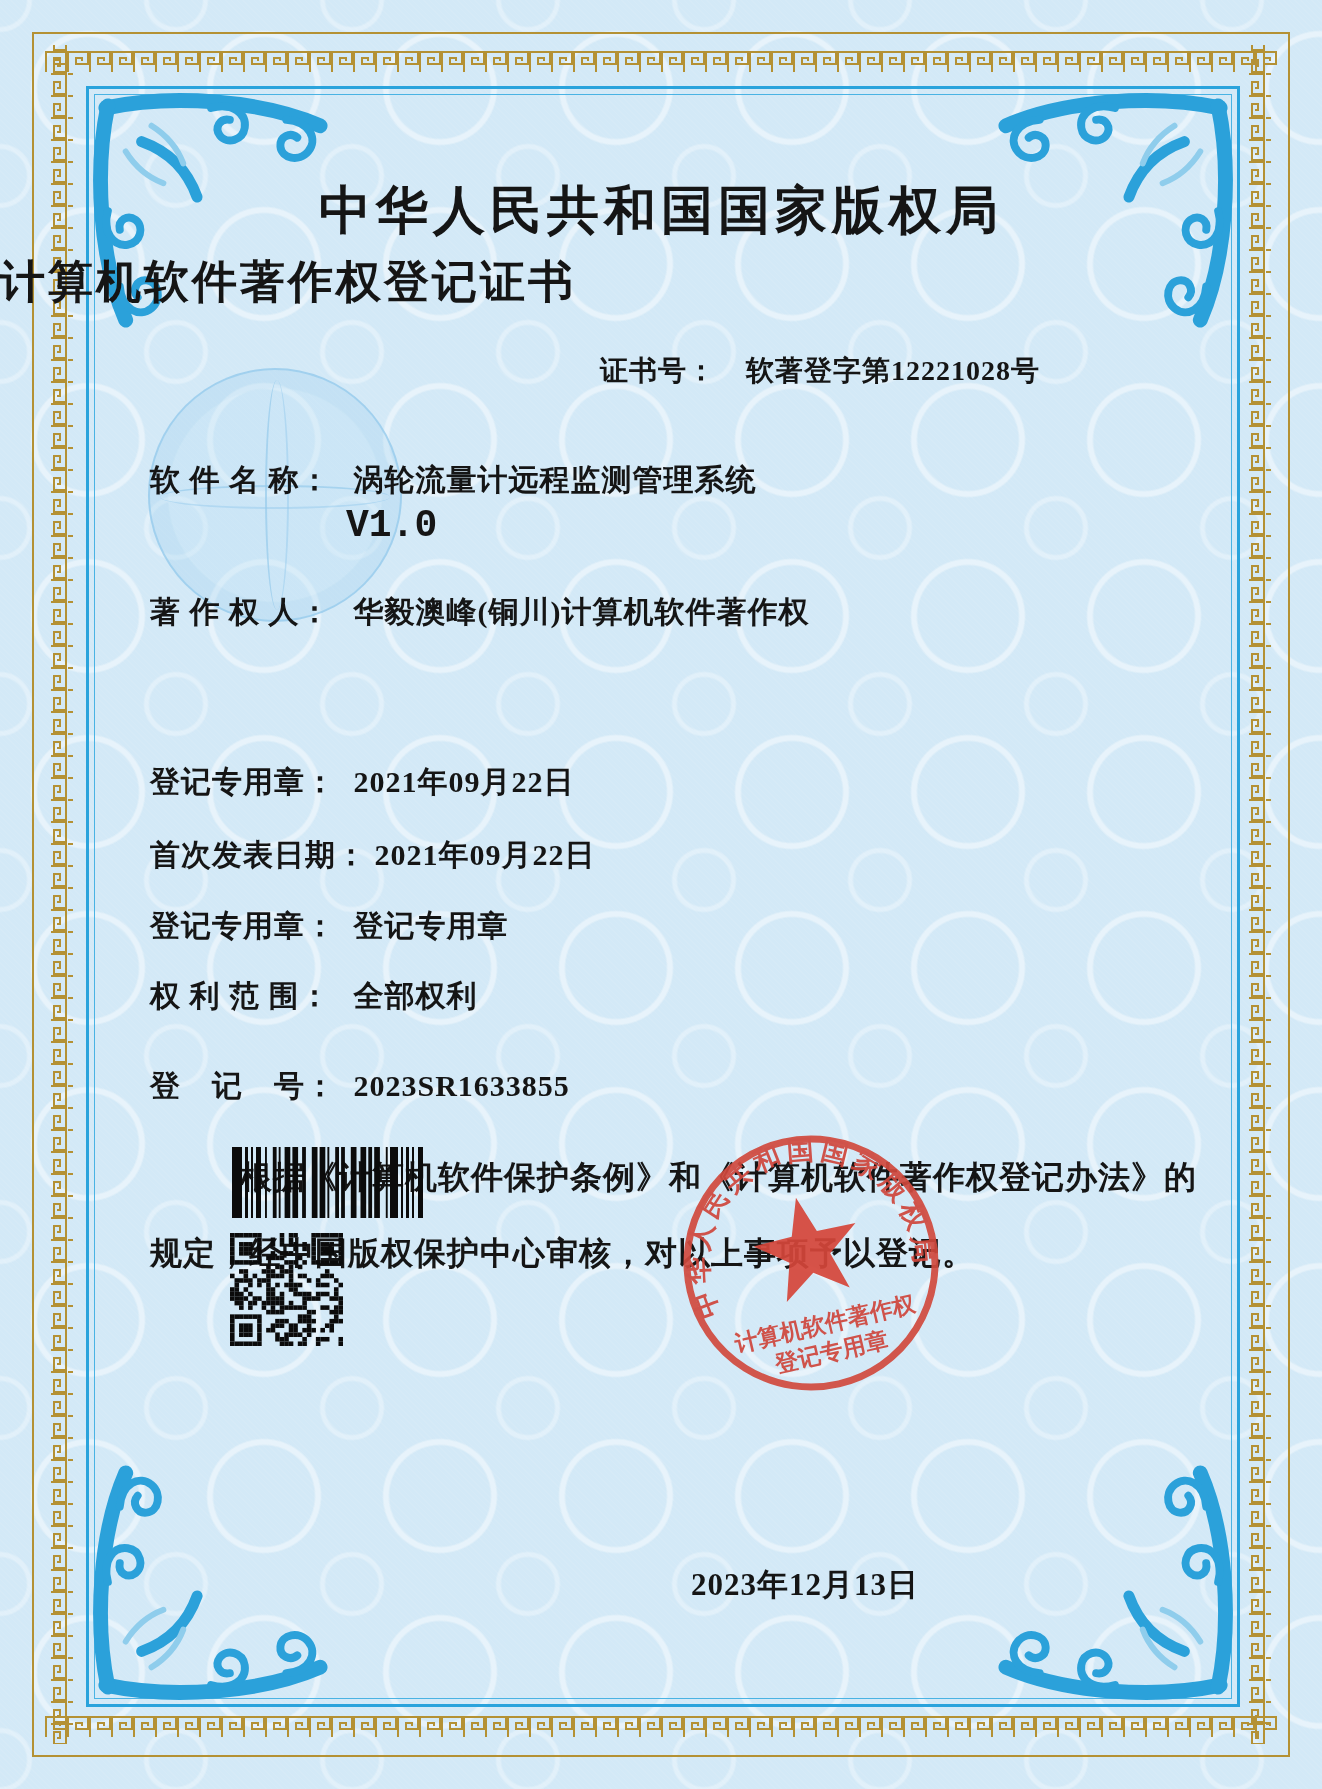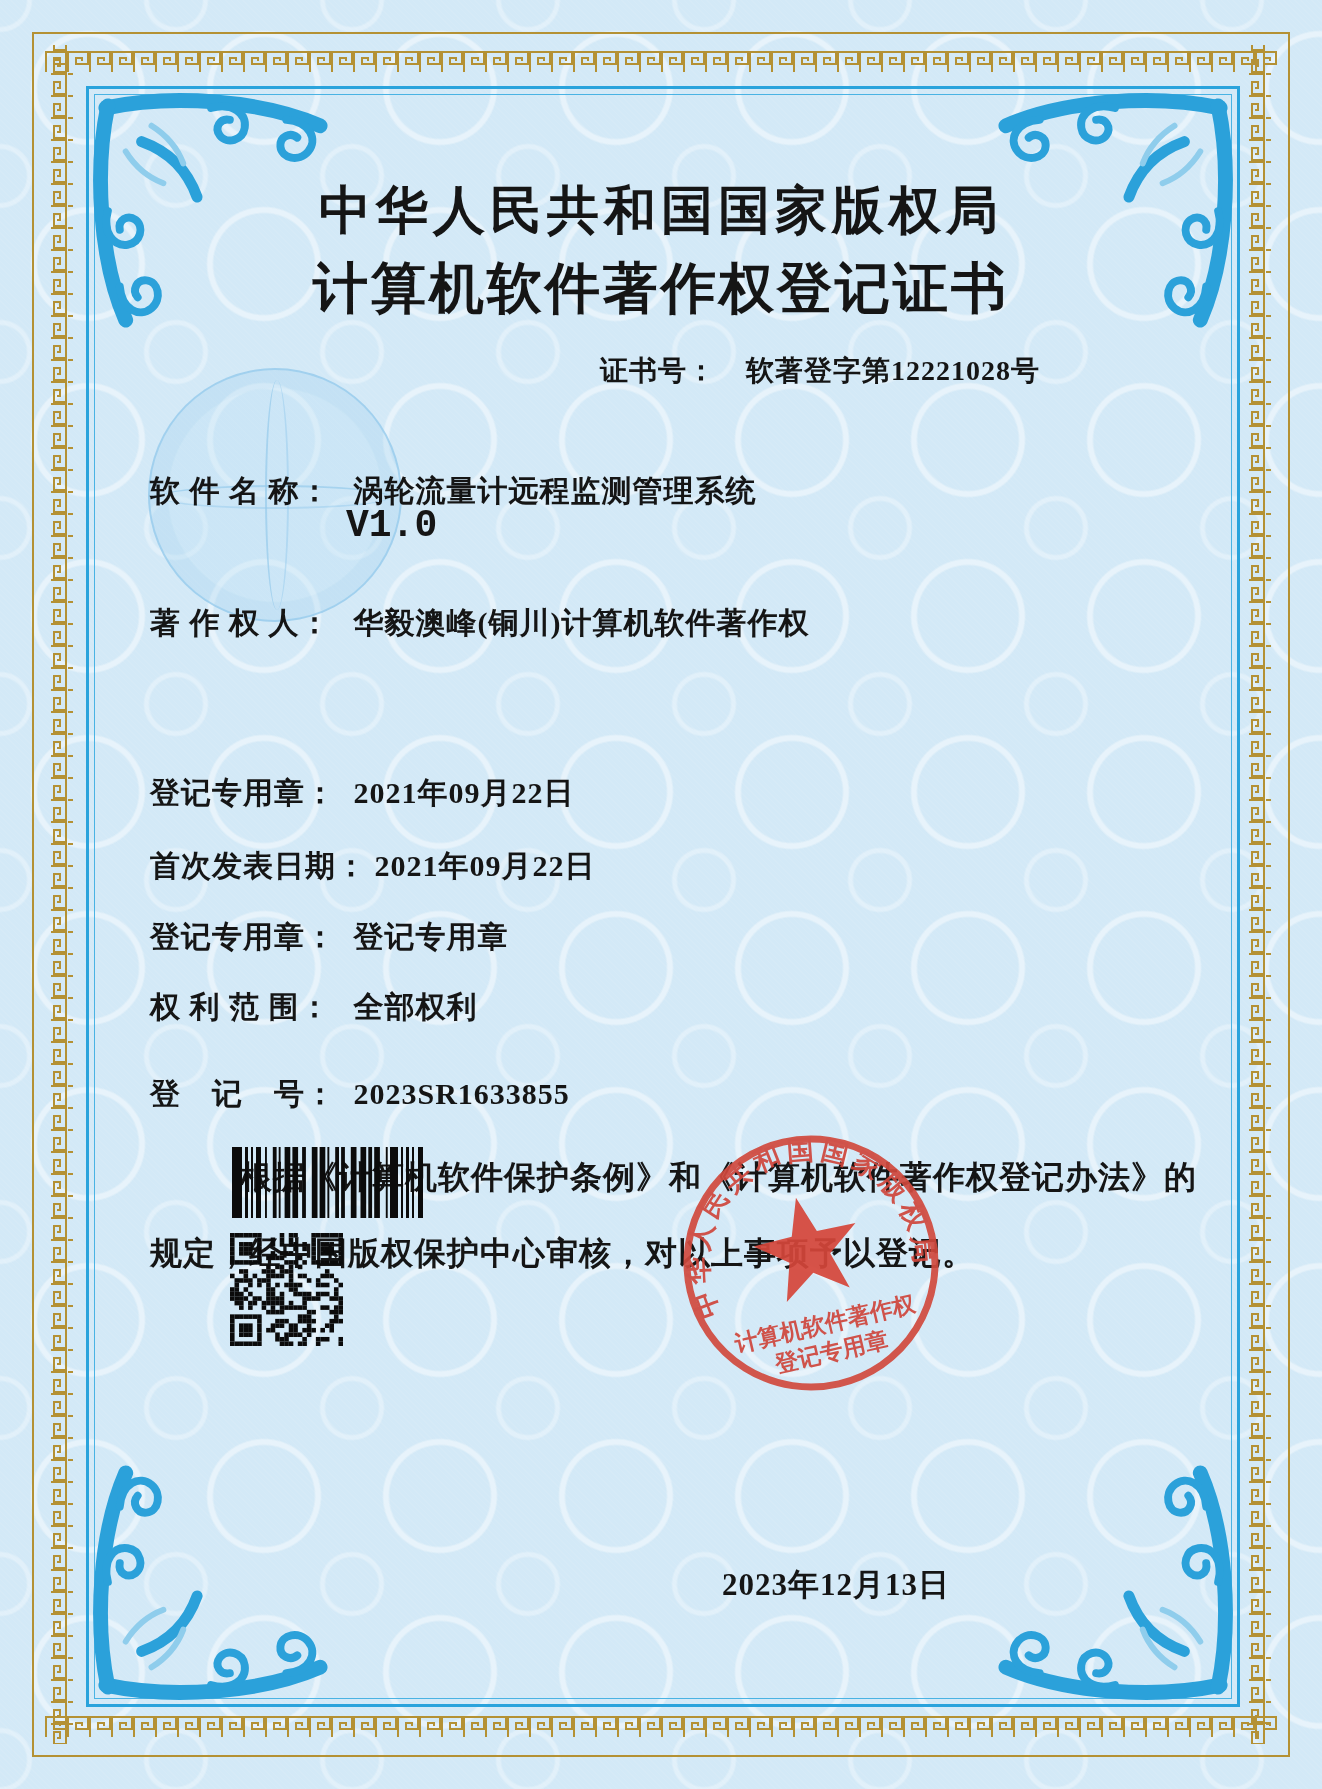--- a/index.html
+++ b/index.html
@@ -32,39 +32,39 @@
   .globe-wm{position:absolute;left:148px;top:368px;width:250px;height:250px;border-radius:50%;
     border:2px solid rgba(150,203,236,.75);
     background:radial-gradient(circle, rgba(190,225,245,.35) 0 60%, rgba(150,203,236,.25) 61% 99%, transparent 100%);}
   .globe-wm::after{content:"";position:absolute;left:46%;top:4%;width:8%;height:92%;
     border-left:2px solid rgba(150,203,236,.7);border-right:2px solid rgba(150,203,236,.5);border-radius:50%;}
   .globe-wm::before{content:"";position:absolute;top:46%;left:4%;height:8%;width:92%;
     border-top:2px solid rgba(150,203,236,.7);border-bottom:2px solid rgba(150,203,236,.5);border-radius:50%;}
 
   .authority{position:absolute;top:176px;left:0;width:100%;text-align:center;
     font-size:52px;font-weight:700;letter-spacing:5px;}
-  .cert-title{position:absolute;top:252px;left:0;width:100%;text-align:center;
-    font-size:55px;font-weight:700;letter-spacing:3px;}
+  .cert-title{position:absolute;top:252px;left:0;width:100%;text-align:left;
+    font-size:45px;font-weight:700;letter-spacing:3px;}
   .cert-no{position:absolute;top:352px;right:282px;font-size:28px;font-weight:700;letter-spacing:1px;}
   .cert-no .gap{display:inline-block;width:30px;}
 
   .row{position:absolute;left:150px;font-size:30px;font-weight:700;white-space:nowrap;}
   .row .lab{display:inline-block;min-width:196px;letter-spacing:1px;}
-  .row .val{display:inline-block;letter-spacing:1px;margin-top:11px;}
+  .row .val{display:inline-block;letter-spacing:1px;}
   .val-indent{position:absolute;left:346px;font-size:38px;font-weight:700;font-family:"Liberation Mono","DejaVu Sans Mono",monospace;}
 
   .stmt{position:absolute;left:150px;width:990px;font-size:32px;font-weight:700;letter-spacing:1px;white-space:nowrap;}
   .stmt.l1{top:1156px;padding-left:90px;}
   .stmt.l2{top:1232px;}
 
   .barcode{position:absolute;left:232px;top:1147px;width:192px;height:71px;}
   .qrcode{position:absolute;left:230px;top:1233px;width:113px;height:113px;}
 
   .seal{position:absolute;left:676px;top:1128px;width:270px;height:270px;transform:rotate(-13deg);opacity:.92;}
-  .seal-date{position:absolute;left:660px;top:1564px;width:290px;text-align:right;
+  .seal-date{position:absolute;left:660px;top:1564px;width:290px;text-align:center;
     font-size:31px;font-weight:700;letter-spacing:1px;}
 </style>
 </head>
 <body>
 
 <div class="gold-line"></div>
 
 <svg class="band" style="left:45px;top:45px;" width="1232" height="34">
   <defs>
       <pattern id="kp-t" width="22" height="22" x="0" y="6" patternUnits="userSpaceOnUse">

